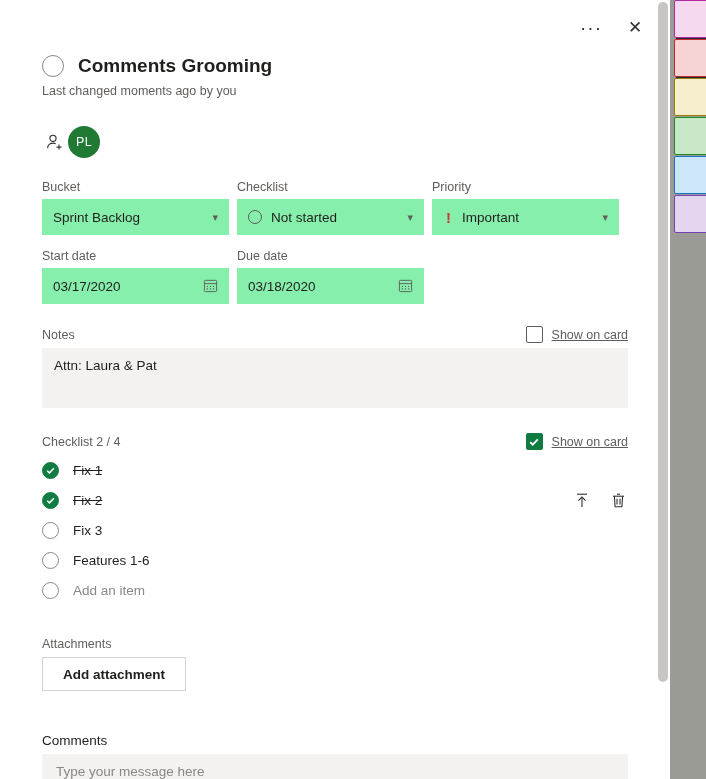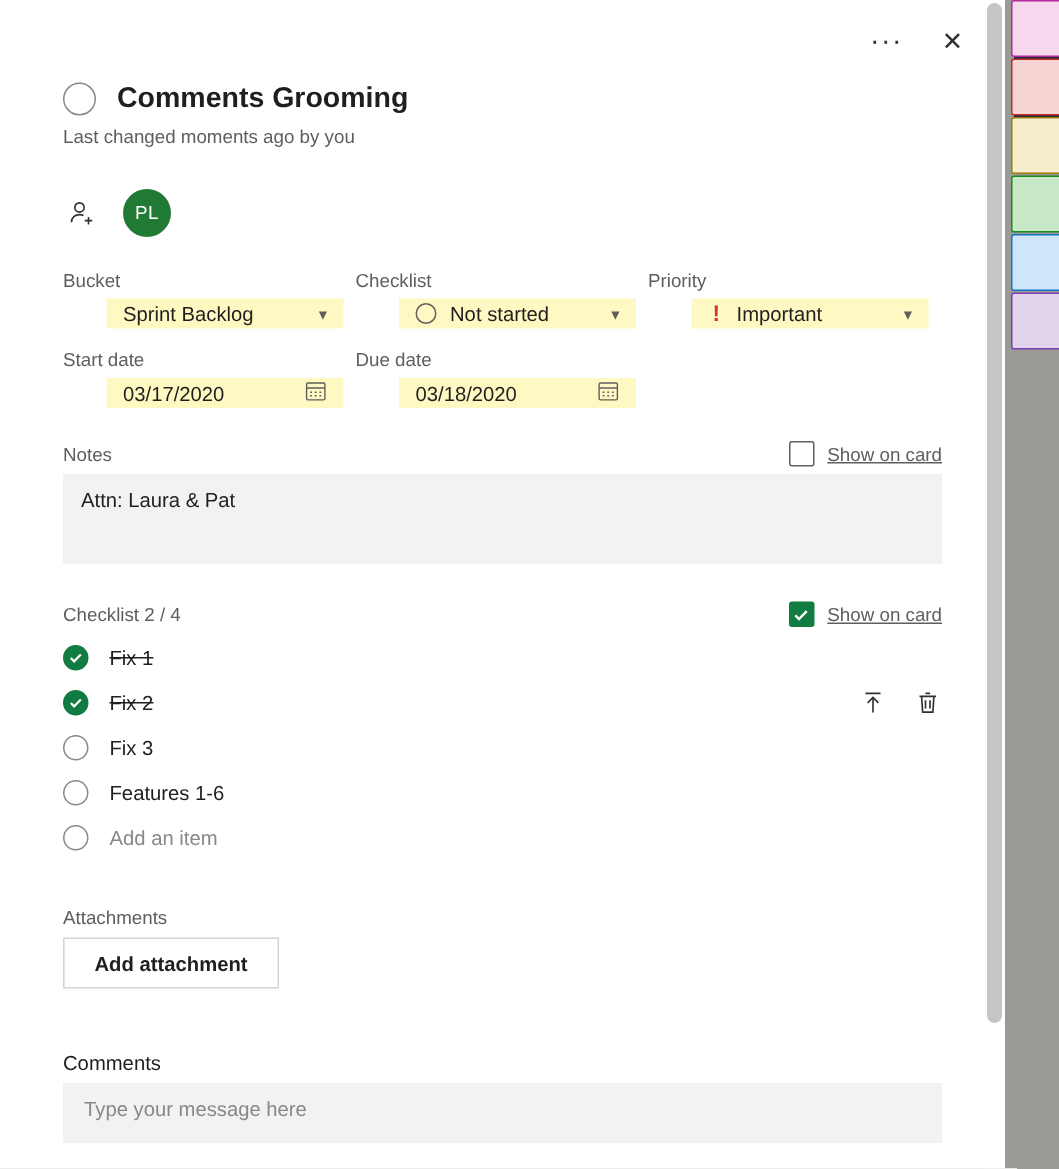--- a/index.html
+++ b/index.html
@@ -113,21 +113,20 @@
     margin-top: 7px;
     margin-left: 0;
     font-size: 12.5px;
     color: #605e5c;
   }
 
   
   #assignee-row {
     display: flex;
     align-items: center;
-    gap: 14px;
     margin-top: 28px;
   }
   #add-assignee-button {
     width: 26px; height: 26px;
     display: flex; align-items: center; justify-content: center;
     cursor: pointer;
     color: #323130;
   }
   .avatar {
     width: 32px; height: 32px;
@@ -147,30 +146,29 @@
     display: grid;
     grid-template-columns: 187px 8px 187px 8px 187px;
     row-gap: 0;
   }
   .field-label {
     font-size: 12.5px;
     color: #605e5c;
     margin-bottom: 5px;
   }
   .field-box {
-    height: 20px;
-    background: #fef9c3;
+    height: 36px;
+    background: #86efac;
     display: flex;
     align-items: center;
     padding: 0 11px;
     box-sizing: border-box;
     cursor: pointer;
     font-size: 13.5px;
     color: #201f1e;
-    margin-left: 29px;
   }
   .field-box .field-value { flex: 1; }
   .chevron {
     color: #605e5c;
     font-size: 11px;
     flex: none;
     margin-left: 6px;
   }
   .progress-circle {
     width: 14px; height: 14px;

